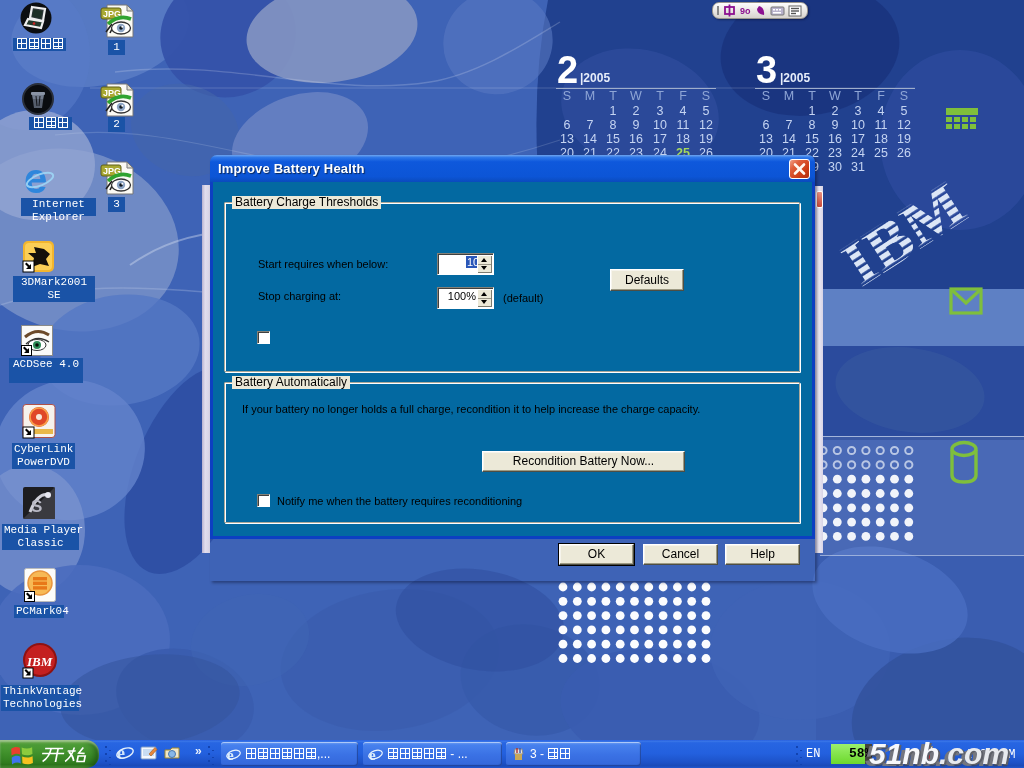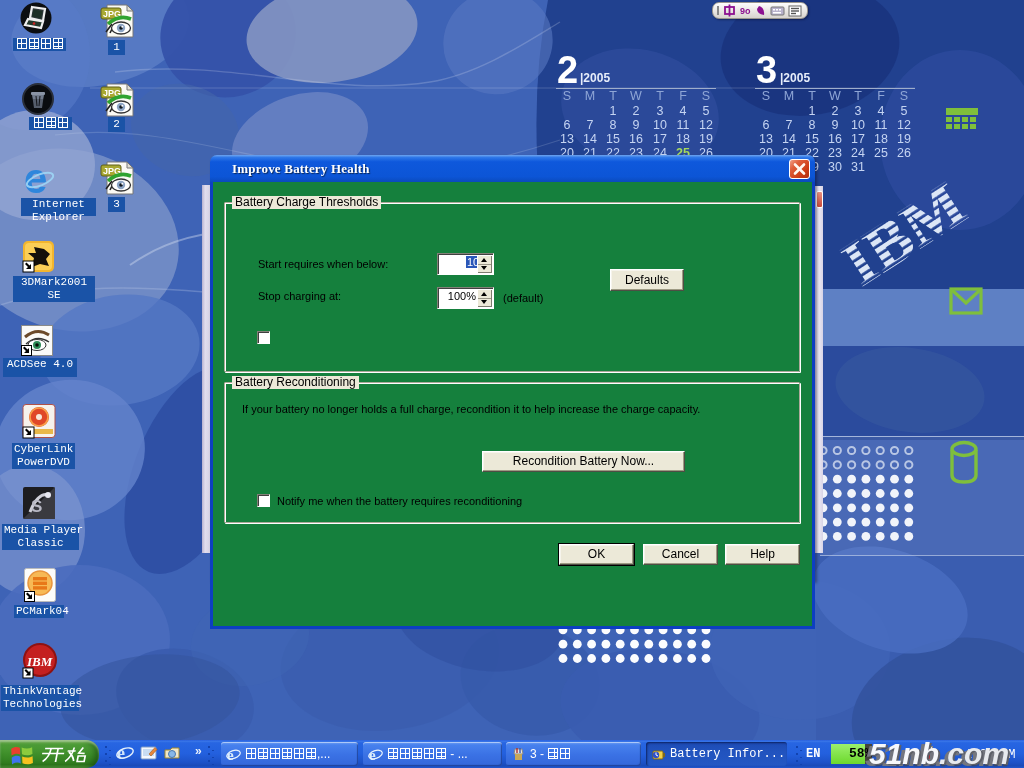--- a/index.html
+++ b/index.html
@@ -13,27 +13,27 @@
 .cj.v2{background-image:linear-gradient(#fff,#fff),linear-gradient(#fff,#fff),linear-gradient(#fff,#fff);
  background-size:100% 1px,1px 100%,100% 1px;background-position:center 3px,60% center,center 7px}
 
 .ilbl{position:absolute;background:#1A53A7;color:#fff;font-size:11px;line-height:13px;
  font-family:"Liberation Mono",monospace;text-align:center;padding:0 2px;white-space:pre}
 
 #dlg{position:absolute;left:210px;top:155px;width:605px;height:426px;border-radius:7px 7px 0 0;
  box-shadow:2px 2px 3px rgba(0,0,20,.35)}
 #dtitle{position:absolute;left:0;top:0;width:100%;height:31px;border-radius:7px 7px 0 0;
  background:linear-gradient(180deg,#6FA5F0 0%,#2E77E8 8%,#0E58DC 22%,#0C55D6 70%,#0947B4 93%,#1C61E0 100%);
- color:#fff;font-family:Liberation Serif, serif;font-weight:bold;font-size:13px;line-height:27px;
- text-shadow:1px 1px 1px #09275a;padding-left:22px;letter-spacing:.2px}
+ color:#fff;font-family:Liberation Sans, sans-serif;font-weight:bold;font-size:13px;line-height:27px;
+ text-shadow:1px 1px 1px #09275a;padding-left:8px;letter-spacing:.2px}
 #dclose{position:absolute;right:5px;top:4px;width:21px;height:20px;border-radius:3px;
  border:1px solid #fff;background:linear-gradient(135deg,#F1A088 0%,#E0603C 28%,#CC3C14 70%,#B03010 100%);
  color:#fff;font-size:14px;line-height:18px;text-align:center;font-weight:bold;
  font-family:"Liberation Sans",sans-serif}
-#dbody{position:absolute;left:0;top:27px;width:100%;height:447px;background:#15803d;
+#dbody{position:absolute;left:0;top:27px;width:100%;height:357px;background:#0369a1;
  border-left:3px solid #0D3FC2;border-right:3px solid #0D3FC2;border-bottom:3px solid #0D3FC2;
  font-size:11px;color:#000}
 .grp{position:absolute;border:1px solid #ACA899;border-radius:1px;
  box-shadow:inset 1px 1px 0 #fff, 1px 1px 0 #fff}
 .grp>span{position:absolute;top:-7px;left:7px;background:#ECE9D8;padding:0 3px;font-size:12px;line-height:13px}
 .btn{position:absolute;background:#ECE9D8;border:1px solid;border-color:#fff #4E4E44 #4E4E44 #fff;
  box-shadow:inset -1px -1px 0 #9D9A83,inset 1px 1px 0 #F6F4EC;text-align:center;font-size:12px;color:#000}
 .edit{position:absolute;background:#fff;border:1px solid;border-color:#838178 #fff #fff #838178;
  box-shadow:inset 1px 1px 0 #404040}
 .spn{right:1px;top:1px;width:15px;height:18px;background:#ECE9D8;
@@ -392,21 +392,21 @@
 <svg class="abs" style="left:21px;top:325px" width="32" height="31">
  <rect x="0.5" y="0.5" width="31" height="30" fill="#FAFAF8" stroke="#8a8a88"></rect>
  <path d="M4,12 Q16,2 28,10" fill="none" stroke="#6B4A2A" stroke-width="3"></path>
  <path d="M5,19 Q16,9 28,17" fill="none" stroke="#333" stroke-width="1.4"></path>
  <ellipse cx="16" cy="20" rx="9" ry="5.5" fill="#fff" stroke="#333"></ellipse>
  <circle cx="16" cy="20" r="4" fill="#2E8B57"></circle>
  <circle cx="16" cy="20" r="1.8" fill="#071007"></circle>
  <rect x="0.5" y="20.5" width="10" height="10" fill="#fff" stroke="#000"></rect>
  <path d="M3,28 L8,28 L8,23 L6.5,24.5 L3.5,21.5 L2,23 L5,26 Z" fill="#000"></path>
 </svg>
-<div class="ilbl" style="left:3px;top:358px;width:74px;height:19px">ACDSee 4.0</div>
+<div class="ilbl" style="left:9px;top:358px;width:74px;height:25px">ACDSee 4.0</div>
 
 <svg class="abs" style="left:22px;top:404px" width="34" height="35">
  <rect x="1" y="0.5" width="32" height="33" rx="3" fill="#F6F2EC" stroke="#B05048"></rect>
  <circle cx="17" cy="13" r="10" fill="#E04828"></circle>
  <circle cx="17" cy="13" r="9" fill="none" stroke="#F8A048" stroke-width="1.6"></circle>
  <circle cx="17" cy="13" r="3" fill="#F8E8D8"></circle>
  <rect x="4" y="25" width="27" height="5" fill="#E8B84A"></rect>
  <rect x="1" y="23" width="11" height="11" fill="#fff" stroke="#000"></rect>
  <path d="M4,31 L9,31 L9,26 L7.5,27.5 L4.5,24.5 L3,26 L6,29 Z" fill="#000"></path>
 </svg>
@@ -526,21 +526,21 @@
   </div>
   <div class="edit" style="left:224px;top:105px;width:57px;height:22px">
     <span class="abs" style="right:17px;top:2px;color:#000">100%</span>
     <span class="spn abs"></span>
   </div>
   <div class="abs" style="left:290px;top:110px">(default)</div>
   <div class="btn" style="left:397px;top:87px;width:74px;height:22px;line-height:20px">Defaults</div>
   <div class="cbx" style="left:44px;top:149px"></div>
 
   <div class="grp" style="left:11px;top:200px;width:576px;height:141px">
-        <span>Battery Reconditioning</span>
+        <span>Battery Automatically</span>
       </div>
   <div class="abs" style="left:29px;top:221px;width:570px">If your battery no longer holds a full charge, recondition it to help increase the charge capacity.</div>
   <div class="btn" style="left:269px;top:269px;width:203px;height:21px;line-height:19px">Recondition Battery Now...</div>
   <div class="cbx" style="left:44px;top:312px"></div>
   <div class="abs" style="left:64px;top:313px">Notify me when the battery requires reconditioning</div>
 
   <div class="btn" style="left:346px;top:362px;width:75px;height:21px;line-height:19px;box-shadow:0 0 0 1px #000,inset -1px -1px 0 #9D9A83,inset 1px 1px 0 #F6F4EC">OK</div>
   <div class="btn" style="left:430px;top:362px;width:75px;height:21px;line-height:19px">Cancel</div>
   <div class="btn" style="left:512px;top:362px;width:75px;height:21px;line-height:19px">Help</div>
  </div>
@@ -607,32 +607,23 @@
  </div>
  <div class="tbtn" style="left:506px;width:135px">
   <svg width="15" height="15" style="margin-right:4px;flex:none">
         <path d="M4,2 L11,2 L12,7 L3,7 Z" fill="#E8E4DC" stroke="#888"></path>
         <rect x="4" y="7" width="7" height="6" fill="#C8A858"></rect>
         <line x1="6" y1="1" x2="6" y2="6" stroke="#B03030" stroke-width="1.4"></line>
         <line x1="9" y1="1" x2="9" y2="6" stroke="#3858B0" stroke-width="1.4"></line>
       </svg>
   <span>3 - <i class="cj v2"></i><i class="cj"></i></span>
  </div>
- <div class="tbtn press" style="left:646px;width:141px;font-family:'Liberation Mono',monospace">
-  <svg width="15" height="15" style="margin-right:4px;flex:none">
-        <rect x="2" y="4" width="10" height="8" rx="1" fill="#F2D048" stroke="#806818"></rect>
-        <rect x="12" y="6" width="2" height="4" fill="#806818"></rect>
-        <circle cx="5" cy="8" r="3.2" fill="#3050C8"></circle>
-        <path d="M5,5.5 L5,8 L7,9" stroke="#fff" stroke-width="1" fill="none"></path>
-      </svg>
-  <span style="font-size:12px">Battery Infor...</span>
- </div>
 
  <div class="tsep" style="left:795px"></div>
- <div class="abs" style="left:806px;top:7px;color:#fff;font-size:12px;font-family:'Liberation Mono',monospace;font-weight:bold">EN</div>
+ <div class="abs" style="left:806px;top:7px;color:#fff;font-size:12px;font-family:'Liberation Mono',monospace;font-weight:normal">EN</div>
  <div class="abs" style="left:831px;top:4px;width:41px;height:20px;background:#44443C">
   <div class="abs" style="left:0;top:0;width:34px;height:20px;background:linear-gradient(180deg,#9CF06C,#6CD82C)"></div>
   <div class="abs" style="left:18px;top:2px;font-size:13px;font-weight:bold;color:#000;font-family:'Liberation Mono',monospace">58%</div>
  </div>
  <div class="abs" style="left:922px;top:6px;width:11px;height:14px;background:#E8E8F0;border:1px solid #888">
       <div class="abs" style="left:2px;top:7px;width:5px;height:5px;background:#D02020"></div>
     </div>
  <div class="abs" style="left:965px;top:8px;color:#fff;font-size:12px;font-family:'Liberation Mono',monospace">1:39 AM</div>
 
  <div class="abs" style="left:869px;top:-3px;font-style:italic;font-weight:bold;font-size:30px;letter-spacing:0px;color:#F6F8FB;text-shadow:2px 1px 0 #5E6068,-4px 2px 0 #74767E,1px 2px 2px #44464E;font-family:'Liberation Sans',sans-serif">51nb<span style="color:#E8EAEE">.com</span></div>

